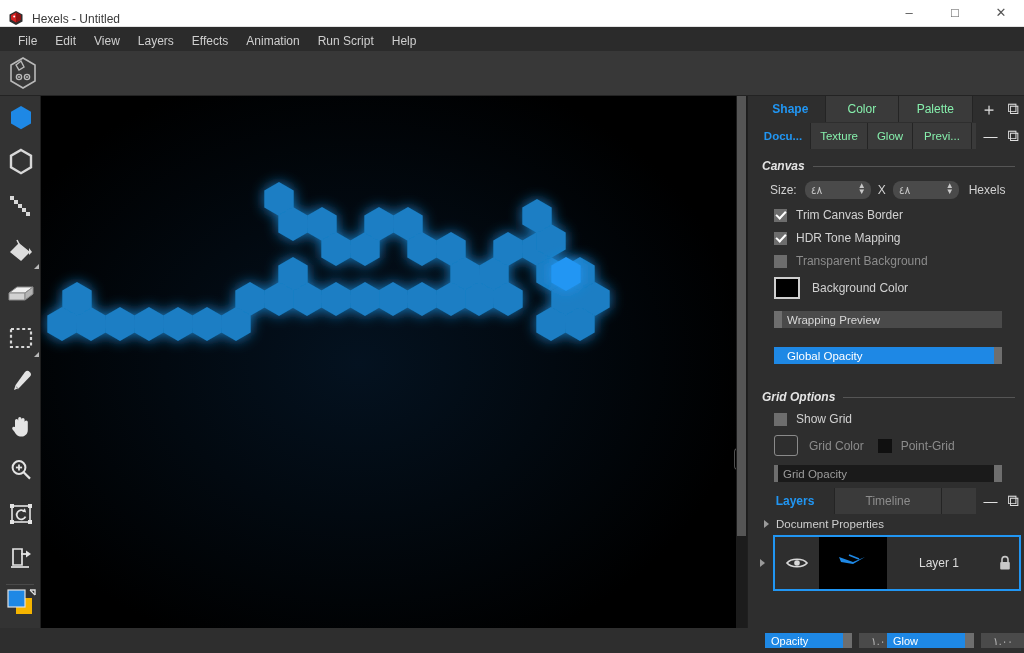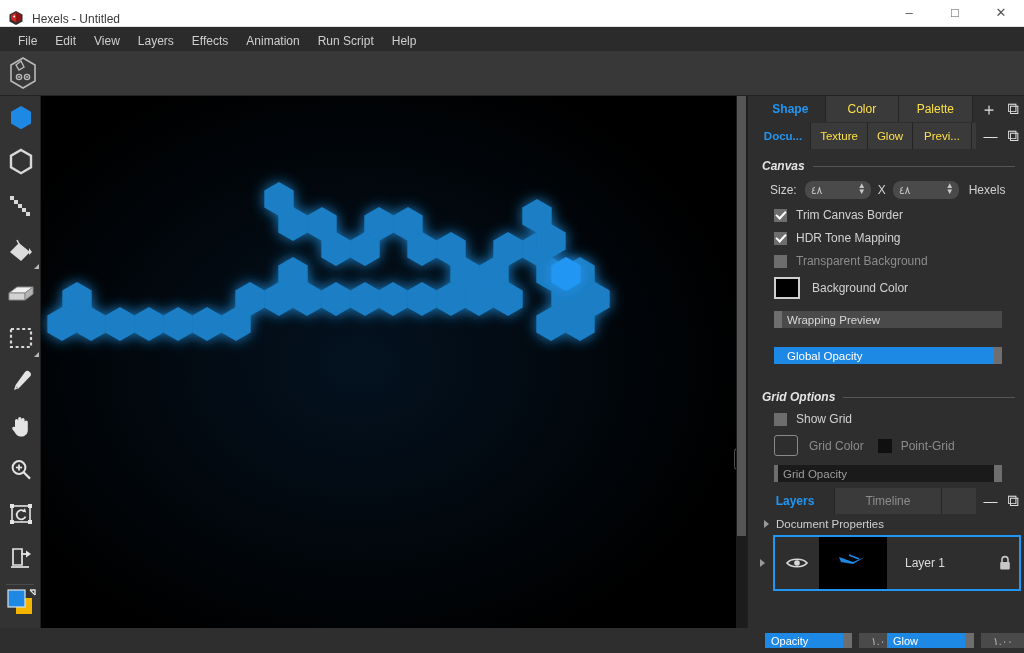--- a/index.html
+++ b/index.html
@@ -119,21 +119,21 @@
     position:absolute; left:747px; top:96px; width:277px; height:557px;
     background:#2e2e2e; border-left:1px solid #1f1f1f;
   }
   .rp-inner { position:absolute; left:8px; top:0; width:269px; height:557px; }
 
   .tabrow {
     position:relative; height:26px; background:#242424; display:flex; align-items:stretch;
   }
   .tab {
     display:flex; align-items:center; justify-content:center;
-    font-size:12px; color:#fde047; background:#3a3a3a; margin-right:1px;
+    font-size:12px; color:#86efac; background:#3a3a3a; margin-right:1px;
   }
   .tab.active { color:#2196f3; background:#2e2e2e; font-weight:bold; }
   .tab.plain { background:#3a3a3a; }
   .tabrow .spacer { flex:1; background:#3a3a3a; }
   .tabtools {
     display:flex; align-items:center; gap:10px; padding:0 6px 0 8px; background:#2e2e2e;
   }
 
   .section-head {
     display:flex; align-items:center; gap:8px; margin:10px 0 8px 6px;
@@ -203,21 +203,21 @@
   .layer-strip { display:flex; align-items:center; height:56px; margin-top:2px; }
   .layer-card {
     flex:1; height:56px; border:2px solid #2196f3; background:#2e2e2e;
     display:flex; align-items:center; margin-left:6px; margin-right:4px;
   }
   .layer-eye { width:44px; display:flex; align-items:center; justify-content:center; }
   .layer-thumb {
     width:68px; height:52px; background:#000; position:relative; overflow:hidden;
     flex:0 0 auto;
   }
-  .layer-name { flex:1; padding-left:18px; font-size:12px; color:#dcdcdc; }
+  .layer-name { flex:1; padding-left:32px; font-size:12px; color:#dcdcdc; }
   .layer-lock { width:28px; display:flex; align-items:center; justify-content:center; }
 
   .bottombar {
     position:absolute; left:0; bottom:0; width:1024px; height:25px; background:#2e2e2e;
   }
   .bb-group { position:absolute; display:flex; align-items:center; }
   .bb-bar {
     position:relative; width:78px; height:15px; background:#1e88e5;
     display:flex; align-items:center;
   }

